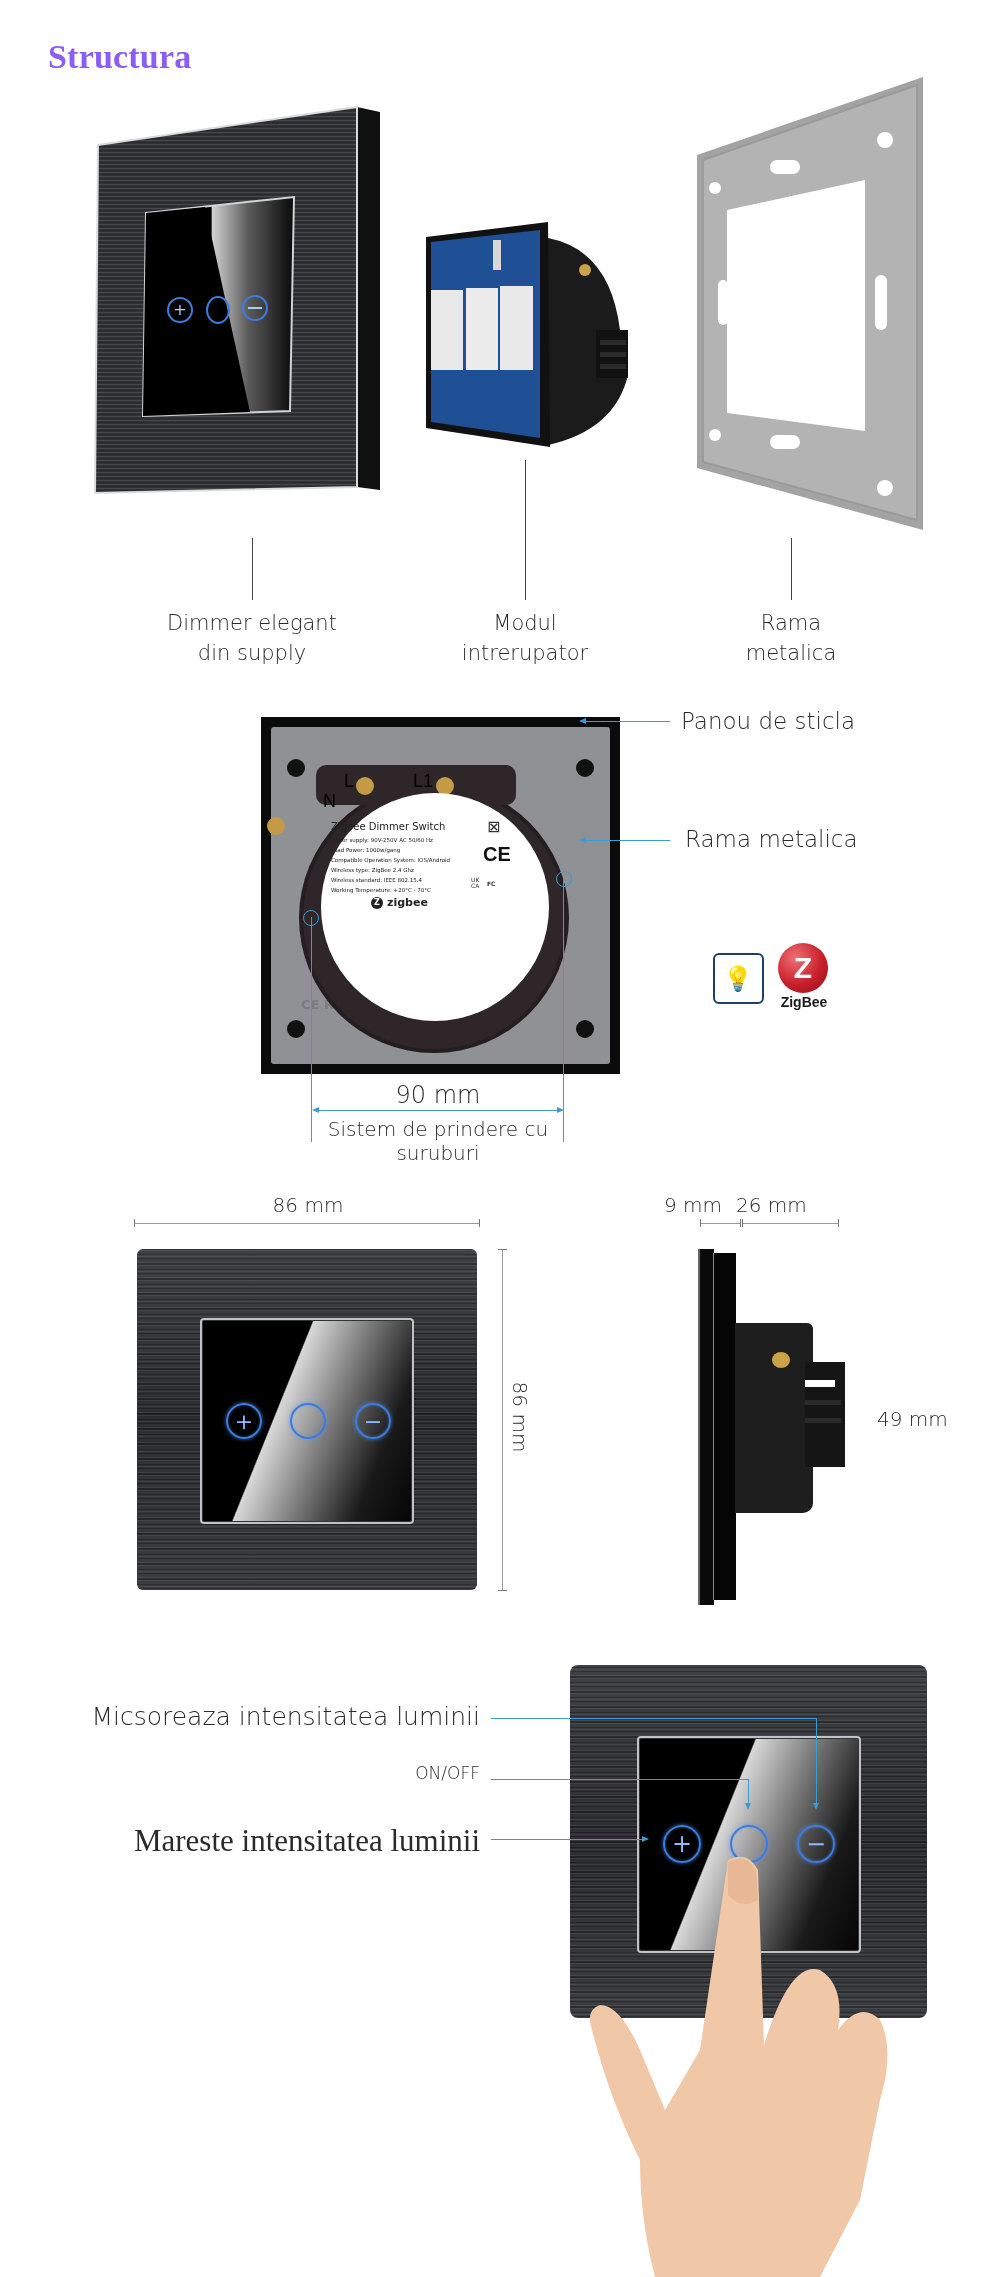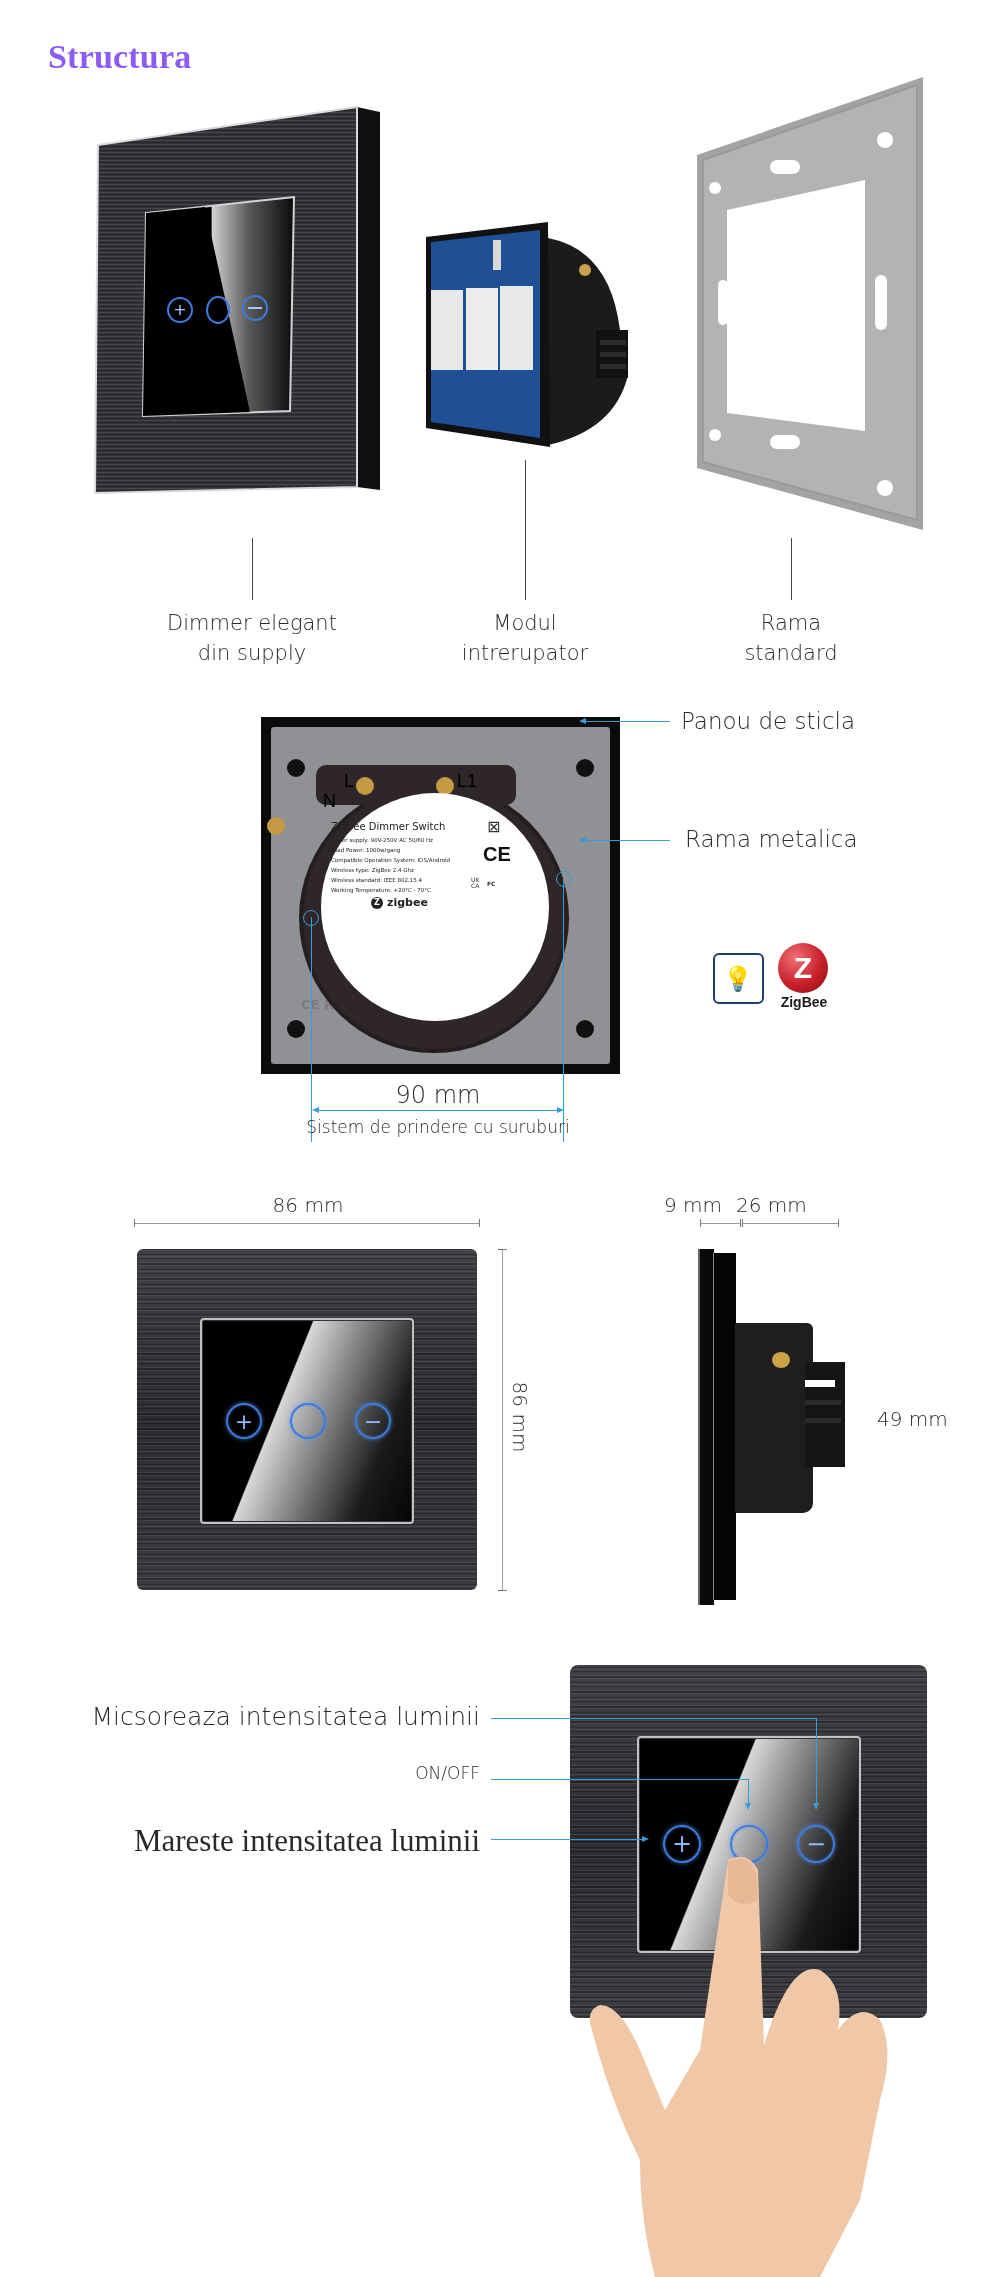--- a/index.html
+++ b/index.html
@@ -101,42 +101,42 @@
 <div class="abs lbl lbl-c" style="left:142px; top:608px;">
   <div>Dimmer elegant</div>
   <div>din supply</div>
 </div>
 <div class="abs lbl lbl-c" style="left:415px; top:608px;">
   <div>Modul</div>
   <div>intrerupator</div>
 </div>
 <div class="abs lbl lbl-c" style="left:681px; top:608px;">
   <div>Rama</div>
-  <div>standard</div>
+  <div>metalica</div>
 </div>
 
 <div class="abs" style="left:261px; top:717px; width:359px; height:357px; background:#0b0b0b;">
   <div class="abs" style="left:10px; top:10px; width:339px; height:337px; background:#8f9194; border-radius:3px;">
     <div class="abs" style="left:16px; top:32px; width:18px; height:18px; border-radius:50%; background:#111;"></div>
     <div class="abs" style="left:305px; top:32px; width:18px; height:18px; border-radius:50%; background:#111;"></div>
     <div class="abs" style="left:16px; top:293px; width:18px; height:18px; border-radius:50%; background:#111;"></div>
     <div class="abs" style="left:305px; top:293px; width:18px; height:18px; border-radius:50%; background:#111;"></div>
     <div class="abs" style="left:30px; top:270px; font-size:13px; color:#7a7c7f; font-weight:bold;">CE RoHS</div>
   </div>
 
   <div class="abs" style="left:42px; top:70px; width:262px; height:262px; border-radius:50%; background:#2e2628; box-shadow:0 0 0 4px #241e20;"></div>
   <div class="abs" style="left:55px; top:48px; width:200px; height:40px; background:#2e2628; border-radius:10px;">
     <div class="abs" style="left:40px; top:12px; width:18px; height:18px; border-radius:50%; background:#c49a45;"></div>
     <div class="abs" style="left:120px; top:12px; width:18px; height:18px; border-radius:50%; background:#c49a45;"></div>
   </div>
   <div class="abs" style="left:6px; top:100px; width:18px; height:18px; border-radius:50%; background:#c49a45;"></div>
 
   <div class="abs" style="left:60px; top:76px; width:228px; height:228px; border-radius:50%; background:#ffffff;"></div>
   <div class="abs" style="left:83px; top:54px; font-family:'Liberation Sans',sans-serif; font-size:18px; color:#000;">L</div>
-  <div class="abs" style="left:152px; top:54px; font-family:'Liberation Sans',sans-serif; font-size:18px; color:#000;margin-left:44px;">L1</div>
+  <div class="abs" style="left:152px; top:54px; font-family:'Liberation Sans',sans-serif; font-size:18px; color:#000;">L1</div>
   <div class="abs" style="left:62px; top:74px; font-family:'Liberation Sans',sans-serif; font-size:18px; color:#000;">N</div>
   <div class="abs" style="left:70px; top:104px; width:200px;">
     <div style="font-size:10px; font-weight:normal; color:#222;">Zigbee Dimmer Switch</div>
     <div style="font-size:5.5px; line-height:10px; color:#222; margin-top:3px;">
       <div>Power supply: 90V-250V AC 50/60 Hz</div>
       <div>Load Power: 1000w/gang</div>
       <div>Compatible Operation System: IOS/Android</div>
       <div>Wireless type: ZigBee 2.4 Ghz</div>
       <div>Wireless standard: IEEE 802.15.4</div>
       <div>Working Temperature: +20°C - 70°C</div>
@@ -156,21 +156,21 @@
 <div class="abs lbl" style="left:681px; top:708px; font-size:23px;">Panou de sticla</div>
 <div class="blue-line arrow-l" style="left:585px; top:840px; width:85px; height:1px;"></div>
 <div class="abs lbl" style="left:685px; top:826px; font-size:23px;">Rama metalica</div>
 
 <div class="abs" style="left:303px; top:910px; width:14px; height:14px; border:1px solid #3b9bd6; border-radius:50%;"></div>
 <div class="abs" style="left:556px; top:871px; width:14px; height:14px; border:1px solid #3b9bd6; border-radius:50%;"></div>
 <div class="blue-line" style="left:311px; top:917px; width:1px; height:225px;"></div>
 <div class="blue-line" style="left:563px; top:878px; width:1px; height:264px;"></div>
 <div class="blue-line arrow-r arrow-l" style="left:318px; top:1110px; width:240px; height:1px;"></div>
 <div class="abs lbl" style="left:312px; top:1081px; width:252px; text-align:center; font-size:24px;">90 mm</div>
-<div class="abs lbl" style="left:300px; top:1117px; width:276px; text-align:center; font-size:17px;">Sistem de prindere cu suruburi</div>
+<div class="abs lbl" style="left:300px; top:1117px; width:276px; text-align:center; font-size:20px;">Sistem de prindere cu suruburi</div>
 
 <div class="abs" style="left:713px; top:953px; width:47px; height:47px; border:2px solid #1f3d6b; border-radius:6px; display:flex; align-items:center; justify-content:center; color:#1f3d6b; font-size:24px;">💡</div>
 <div class="abs" style="left:778px; top:943px; width:50px; height:50px; border-radius:50%; background:radial-gradient(circle at 35% 30%, #f07076, #c8202a 55%, #8e1119); display:flex; align-items:center; justify-content:center; color:#fff; font-weight:bold; font-size:30px; font-family:'Liberation Sans',sans-serif;">Z</div>
 <div class="abs" style="left:773px; top:994px; width:62px; text-align:center; font-family:'Liberation Sans',sans-serif; font-weight:bold; font-size:14px; color:#1a1a1a;">ZigBee</div>
 
 <div class="abs lbl" style="left:230px; top:1193px; width:156px; text-align:center; font-size:20px;">86 mm</div>
 <div class="gray-line" style="left:134px; top:1223px; width:345px; height:1px;"></div>
 <div class="tick" style="left:134px; top:1219px; width:1px; height:8px;"></div>
 <div class="tick" style="left:479px; top:1219px; width:1px; height:8px;"></div>
 

